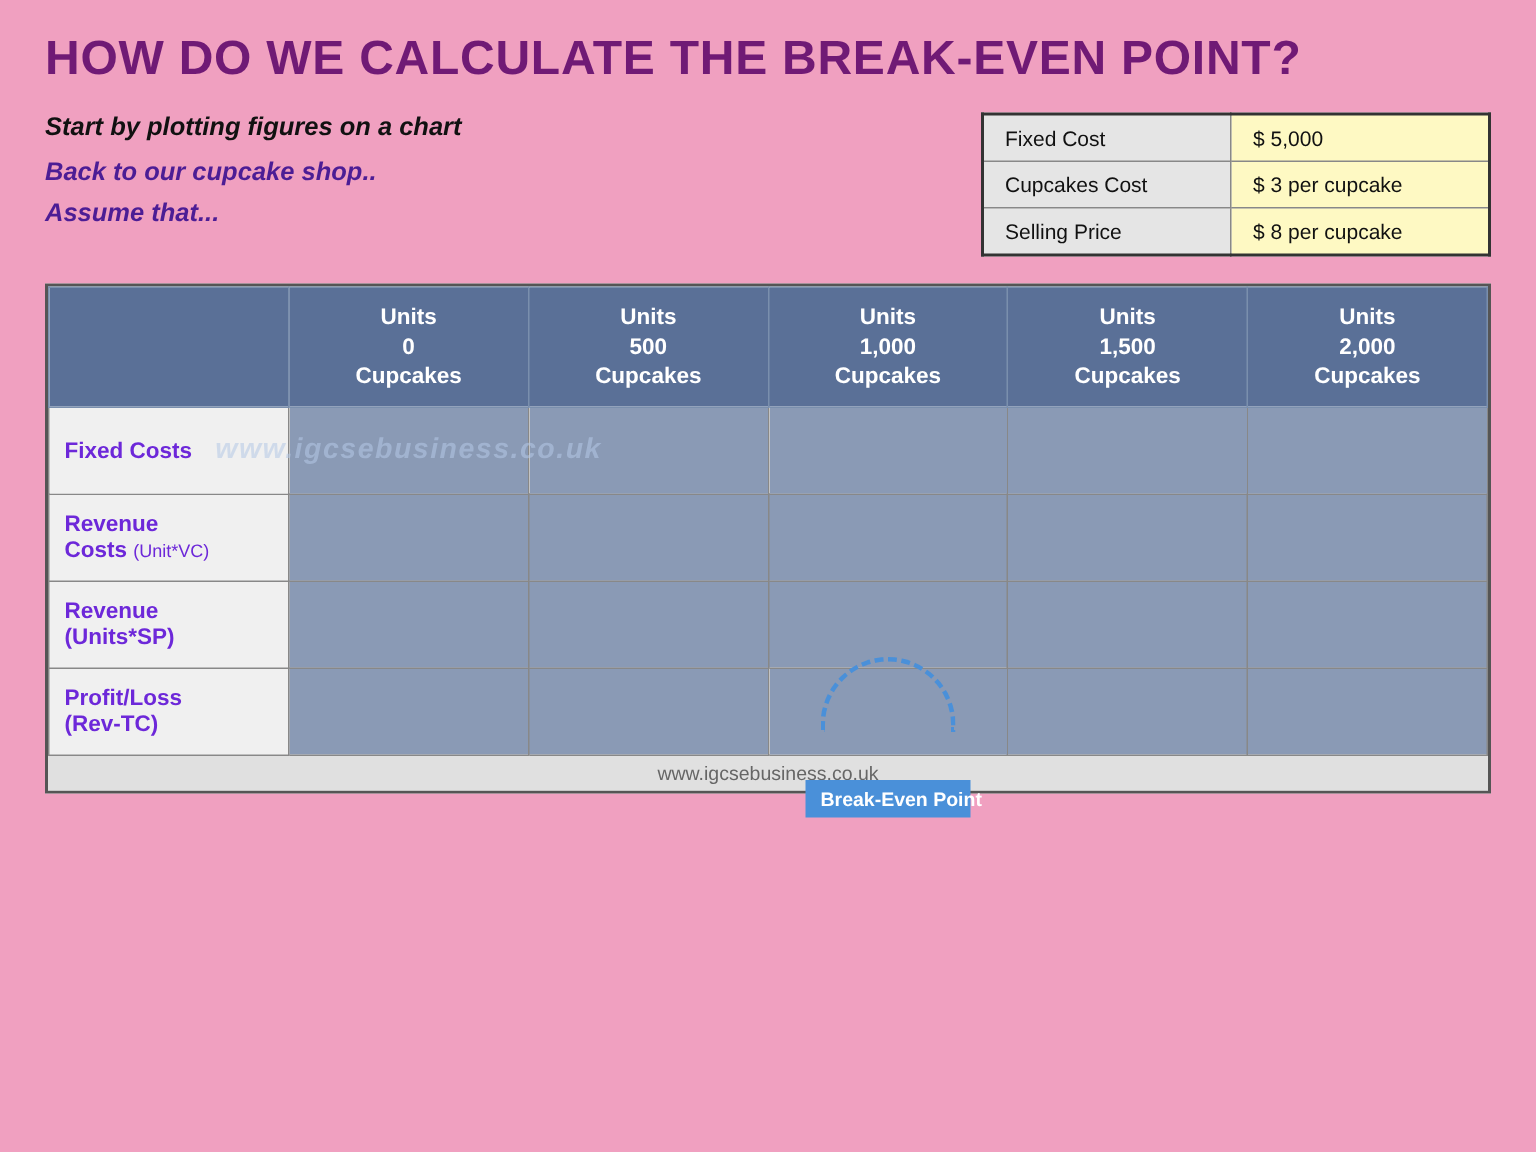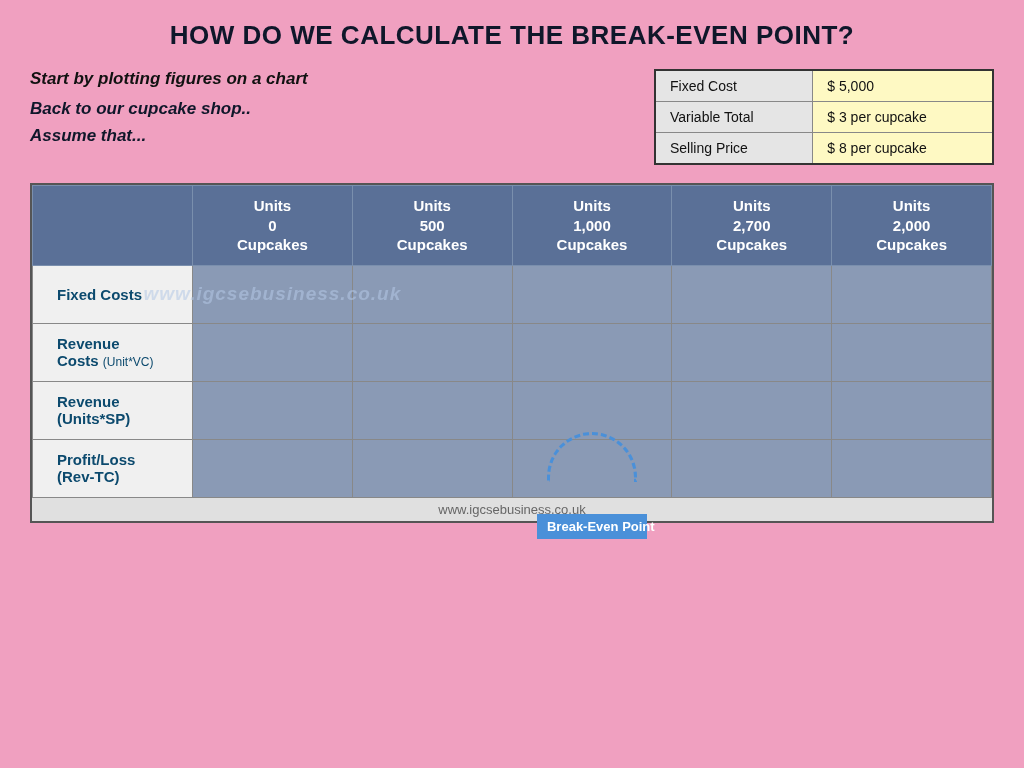--- a/index.html
+++ b/index.html
@@ -13,24 +13,23 @@
     }
 
     .page-container {
       width: 1024px;
       height: 768px;
       background-color: #f0a0c0;
       padding: 20px 30px;
     }
 
     .main-title {
-      font-size: 26px;
+      font-size: 32px;
       font-weight: 900;
-      text-align: center;
-      color: #0f172a;
+      color: #701a75;
       margin-bottom: 18px;
       letter-spacing: 0.5px;
     }
 
     .top-section {
       display: flex;
       align-items: flex-start;
       margin-bottom: 18px;
       gap: 40px;
     }
@@ -44,21 +43,21 @@
       font-style: italic;
       font-weight: bold;
       color: #111;
       margin-bottom: 6px;
     }
 
     .blue-text {
       font-size: 17px;
       font-style: italic;
       font-weight: bold;
-      color: #0f172a;
+      color: #4c1d95;
       line-height: 1.6;
     }
 
     .info-table {
       border-collapse: collapse;
       border: 2px solid #333;
       background: white;
       min-width: 340px;
     }
 
@@ -112,22 +111,22 @@
       border: 1px solid #888;
       padding: 0;
       height: 58px;
       vertical-align: middle;
     }
 
     .data-table tbody tr td:first-child {
       background-color: #f0f0f0;
       font-size: 15px;
       font-weight: bold;
-      padding: 8px 24px;
-      color: #0c4a6e;
+      padding: 8px 10px;
+      color: #6d28d9;
       vertical-align: middle;
     }
 
     .data-table tbody tr td.data-cell {
       background-color: #8a9ab5;
     }
 
     .watermark-overlay {
       position: absolute;
       top: 50%;
@@ -209,21 +208,21 @@
       <p class="blue-text">Assume that...</p>
     </div>
 
     <table class="info-table">
       <tbody>
         <tr>
           <td>Fixed Cost</td>
           <td>$ 5,000</td>
         </tr>
         <tr>
-          <td>Variable Total</td>
+          <td>Cupcakes Cost</td>
           <td>$ 3 per cupcake</td>
         </tr>
         <tr>
           <td>Selling Price</td>
           <td>$ 8 per cupcake</td>
         </tr>
       </tbody>
     </table>
   </div>
 
@@ -242,21 +241,21 @@
             <span>500</span><br>
             <span>Cupcakes</span>
           </th>
           <th>
             <span>Units</span><br>
             <span>1,000</span><br>
             <span>Cupcakes</span>
           </th>
           <th>
             <span>Units</span><br>
-            <span>2,700</span><br>
+            <span>1,500</span><br>
             <span>Cupcakes</span>
           </th>
           <th>
             <span>Units</span><br>
             <span>2,000</span><br>
             <span>Cupcakes</span>
           </th>
         </tr>
       </thead>
       <tbody>

